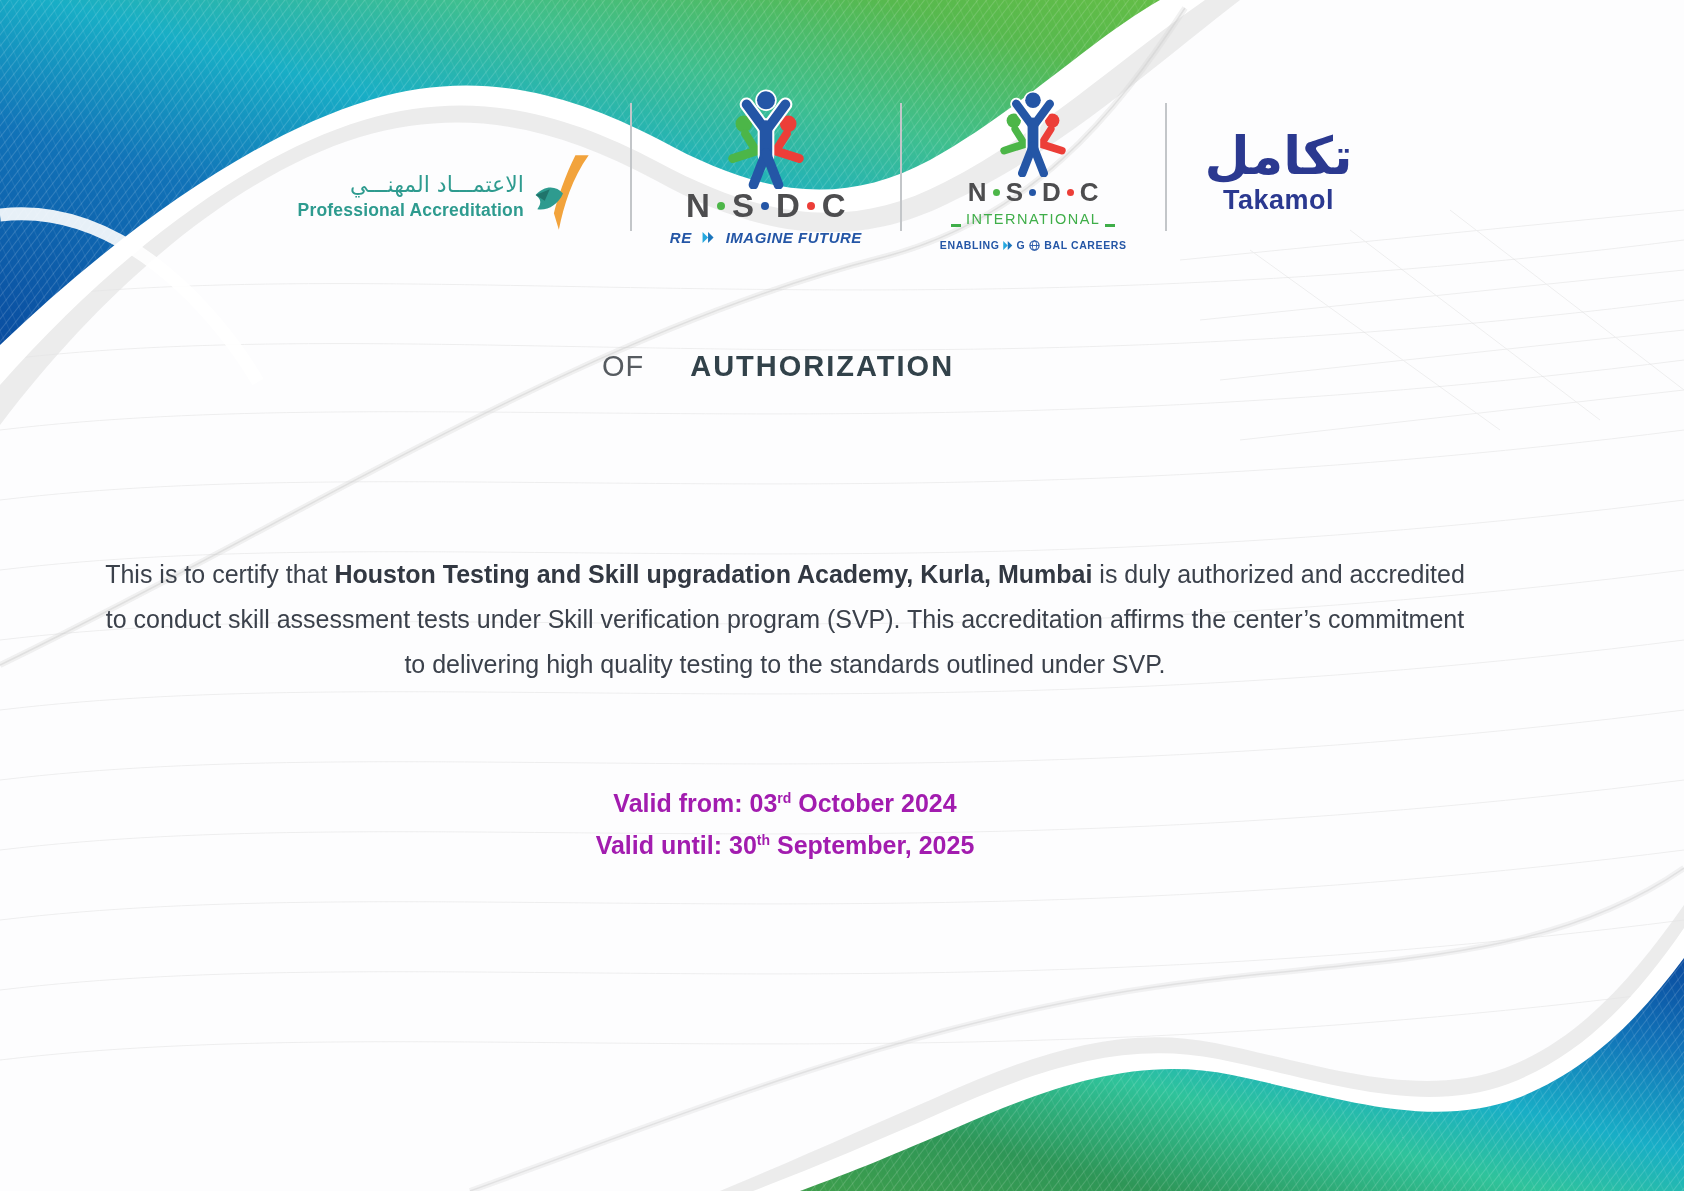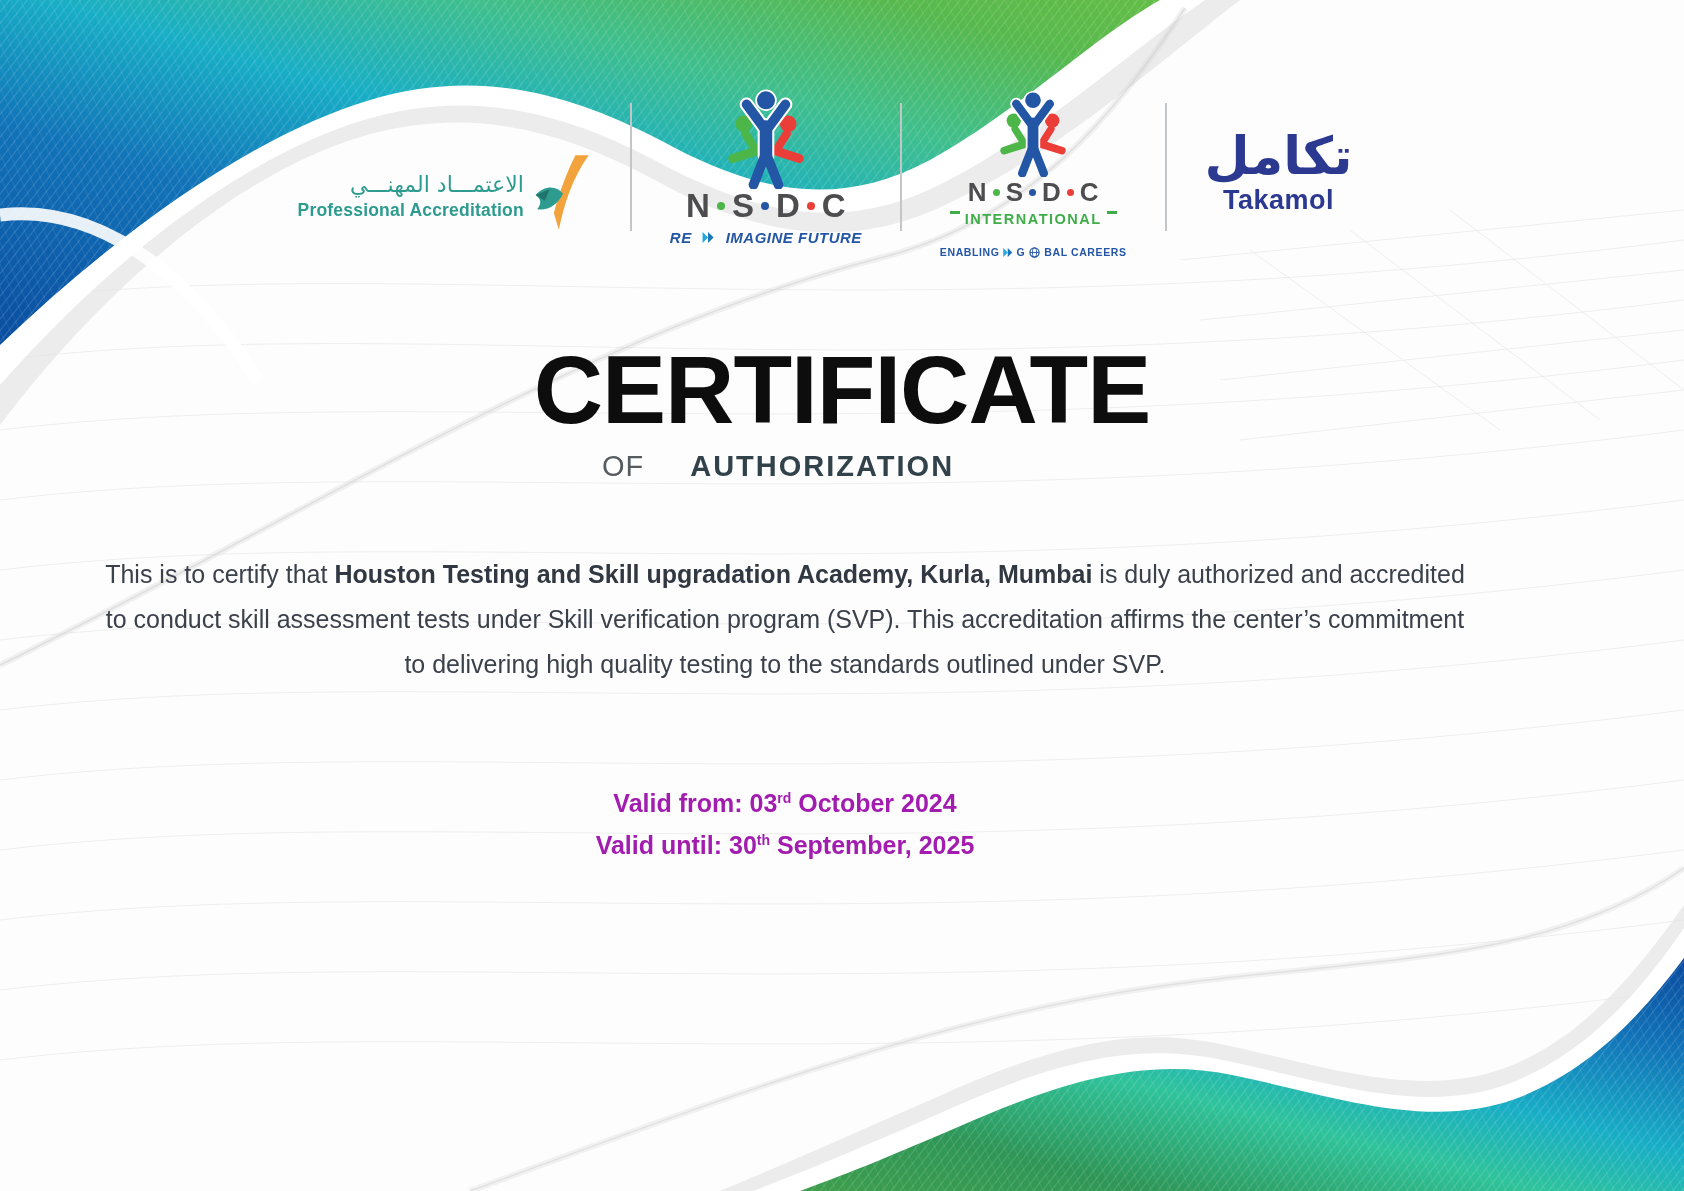--- a/index.html
+++ b/index.html
@@ -35,24 +35,24 @@
   .dot8 { width:8px; height:8px; }
   .dot7 { width:7px; height:7px; }
   .dot-green { background:#4CB648; } .dot-blue { background:#2456A6; } .dot-red { background:#EC3E38; }
   .nsdc-tagline { display:flex; align-items:center; gap:10px; margin-top:4px;
                   font-size:15px; font-weight:bold; font-style:italic; color:#2456A6; letter-spacing:0.5px; }
   .chevrons { width:14px; height:11px; }
 
   .logo-intl { display:flex; flex-direction:column; align-items:center; margin-top:2px; }
   .intl-figure { width:80px; height:90px; }
   .intl-letters { font-size:26px; gap:6px; margin-top:0; }
-  .intl-line { display:flex; align-items:flex-start; gap:5px; margin-top:3px;
-               font-size:14.5px; font-weight:bold; color:#3FAE49; letter-spacing:1.5px; }
+  .intl-line { display:flex; align-items:flex-end; gap:5px; margin-top:3px;
+               font-size:14.5px; font-weight:normal; color:#3FAE49; letter-spacing:1.5px; }
   .intl-dash { width:10px; height:3px; background:#3FAE49; display:inline-block; }
-  .intl-tagline { display:flex; align-items:center; gap:3px; margin-top:19px;
+  .intl-tagline { display:flex; align-items:center; gap:3px; margin-top:12px;
                   font-size:10.5px; font-weight:bold; color:#2456A6; letter-spacing:0.6px; }
   .chevrons-sm { width:11px; height:9px; }
   .globe { width:11px; height:11px; margin:0 1px; }
 
   .logo-takamol { display:flex; flex-direction:column; align-items:center; margin-top:42px; }
   .takamol-arabic { font-family:"DejaVu Sans", sans-serif; font-size:52px; line-height:58px;
                     font-weight:bold; color:#2B3990; }
   .takamol-english { font-size:27px; color:#2B3990; margin-top:0px; letter-spacing:0.5px;font-weight:bold; }
 
   
@@ -258,21 +258,20 @@
       <div class="vdivider"></div>
 
       <div class="logo-takamol">
         <div class="takamol-arabic" dir="rtl">تكامل</div>
         <div class="takamol-english">Takamol</div>
       </div>
 
     </div>
 
     <div class="title-block">
-      <div class="cert-title">CERTIFICATE</div>
       <div class="subtitle">
         <span class="sub-of">OF</span>
         <span class="sub-subject">AUTHORIZATION</span>
       </div>
     </div>
 
     <p class="body-text">
       <span>This is to certify that </span><b>Houston Testing and Skill upgradation Academy, Kurla, Mumbai</b><span> is duly authorized and accredited to conduct skill assessment tests under Skill verification program (SVP). This accreditation affirms the center’s commitment to delivering high quality testing to the standards outlined under SVP.</span>
     </p>
 

